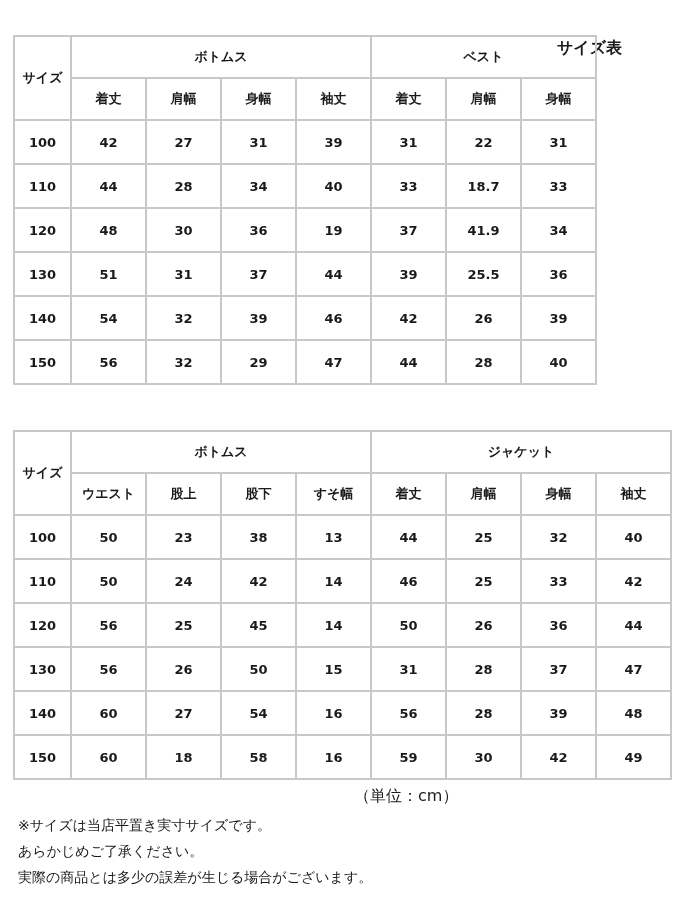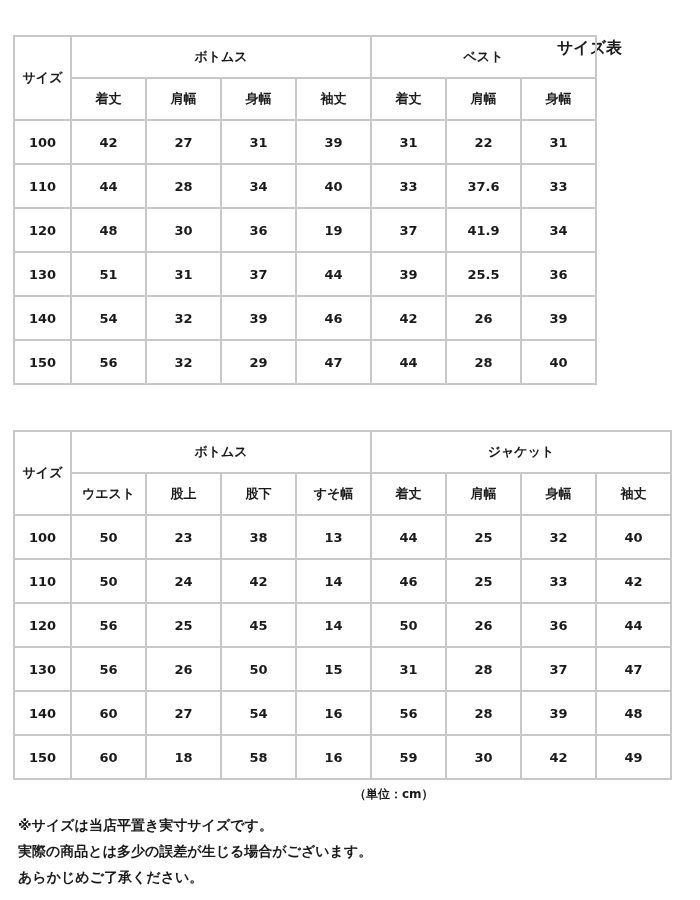--- a/index.html
+++ b/index.html
@@ -9,22 +9,22 @@
            font-size: 16px; font-weight: bold; margin-top: 28px; }
   table { position: absolute; border-collapse: collapse; table-layout: fixed; }
   td, th { border: 2px solid #c8c8c8; text-align: center; vertical-align: middle;
            font-size: 13px; font-weight: bold; padding: 0; }
   #t1 { left: 13px; top: 35px; }
   #t2 { left: 13px; top: 430px; }
   .hdr { height: 42px; }
   .row td { height: 42px; }
   .c-size { width: 57px; }
   .c { width: 75px; }
-  .unit { position: absolute; top: 786px; left: 354px; font-size: 12px; font-weight: bold; }
-  .notes { position: absolute; top: 812px; left: 18px; font-size: 14px; font-weight: bold; line-height: 26px; }
+  .unit { position: absolute; top: 786px; left: 354px; font-size: 16px; font-weight: normal; }
+  .notes { position: absolute; top: 812px; left: 18px; font-size: 14px; font-weight: normal; line-height: 26px; }
 </style>
 </head>
 <body>
 
 <div class="title">サイズ表</div>
 
 <table id="t1">
   <colgroup>
     <col class="c-size">
       <col class="c">
@@ -62,21 +62,21 @@
         <td>22</td>
         <td>31</td>
       </tr>
       <tr class="row">
         <td>110</td>
         <td>44</td>
         <td>28</td>
         <td>34</td>
         <td>40</td>
         <td>33</td>
-        <td>37.6</td>
+        <td>18.7</td>
         <td>33</td>
       </tr>
       <tr class="row">
         <td>120</td>
         <td>48</td>
         <td>30</td>
         <td>36</td>
         <td>19</td>
         <td>37</td>
         <td>41.9</td>
@@ -211,15 +211,15 @@
         <td>42</td>
         <td>49</td>
       </tr>
     </tbody>
 </table>
 
 <div class="unit">（単位：cm）</div>
 
 <div class="notes">
   <div>※サイズは当店平置き実寸サイズです。</div>
+  <div>あらかじめご了承ください。</div>
   <div>実際の商品とは多少の誤差が生じる場合がございます。</div>
-  <div>あらかじめご了承ください。</div>
 </div>
 
 </body></html>

